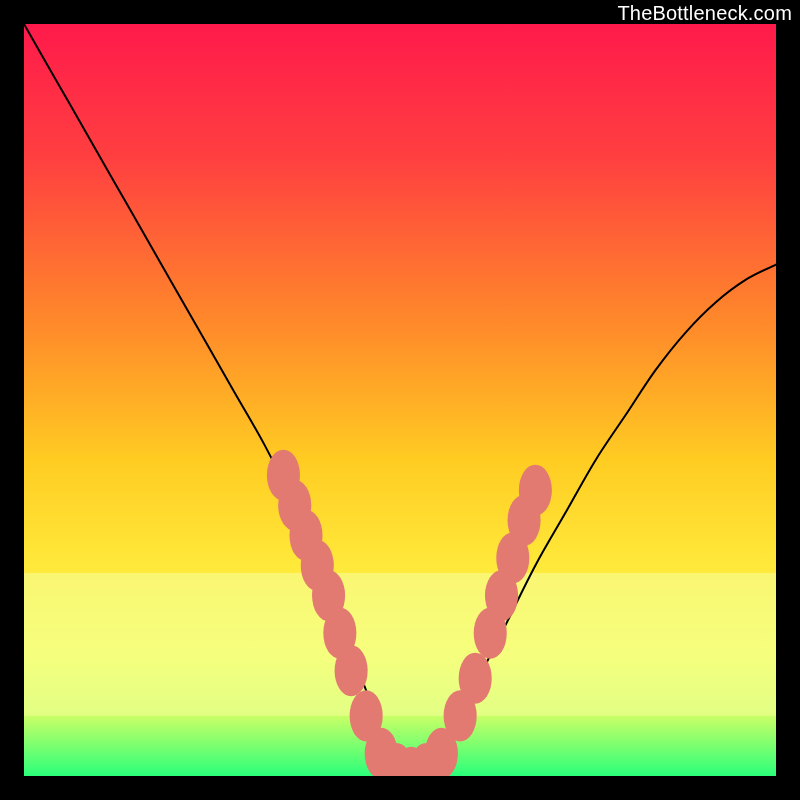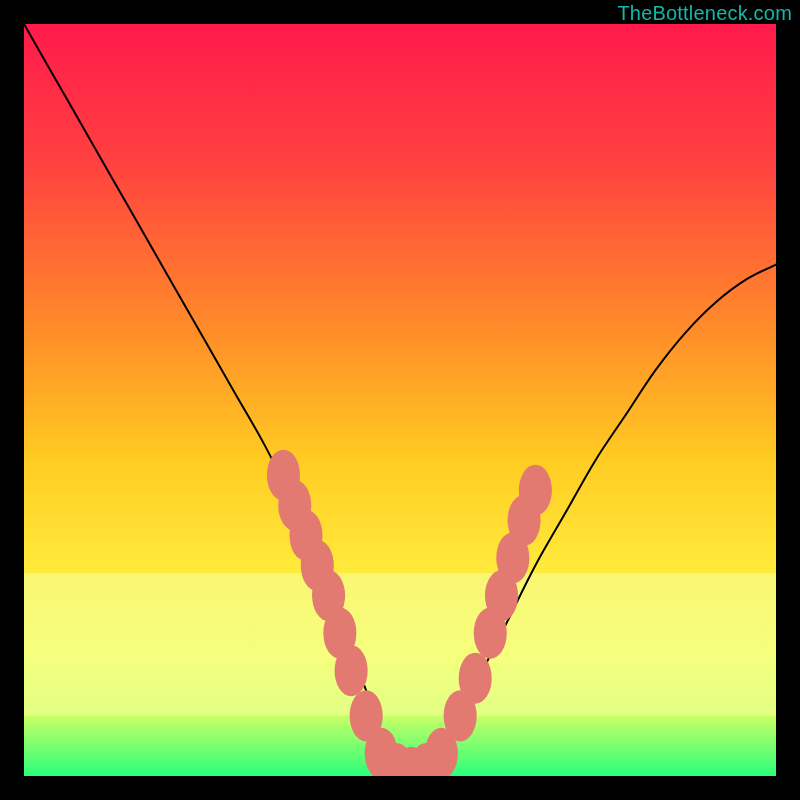--- a/index.html
+++ b/index.html
@@ -23,21 +23,21 @@
     position: absolute;
     left: 0;
     top: 0;
     width: 752px;
     height: 752px;
   }
   .watermark {
     position: absolute;
     top: 2px;
     right: 8px;
-    color: #14b8a6;
+    color: #ffffff;
     font-size: 20px;
     font-weight: 500;
     letter-spacing: 0.2px;
     user-select: none;
   }
   svg { display: block; }
 </style>
 </head>
 <body>
 

